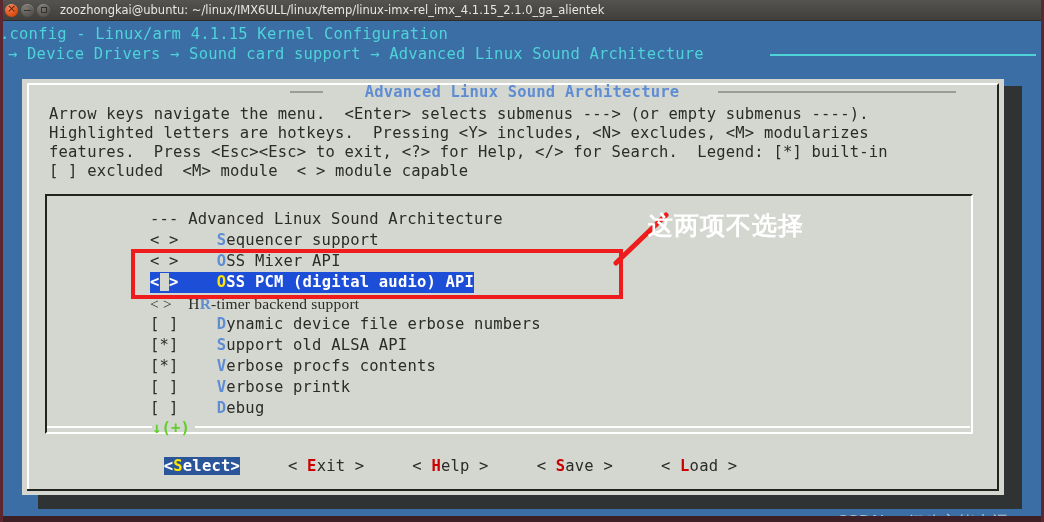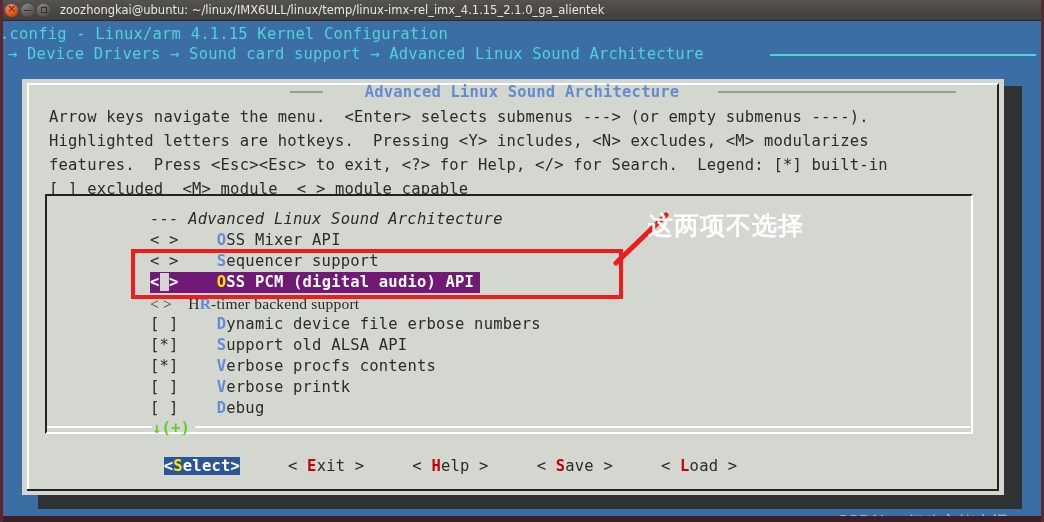--- a/index.html
+++ b/index.html
@@ -140,21 +140,21 @@
   }
   #title-rule-l { left: 290px; width: 33px; }
   #title-rule-r { left: 718px; width: 238px; }
 
   
   #help-text {
     position: absolute;
     left: 49px; top: 84px;
     color: #2b2b28;
     font-size: 15.5px;
-    line-height: 24px;
+    line-height: 19px;
     white-space: pre;
     letter-spacing: 0.2px;
   }
 
   
   #menubox {
     position: absolute;
     left: 45px; top: 173px;
     width: 928px; height: 240px;
     background: #d4d7cf;
@@ -174,27 +174,27 @@
   }
   .mrow {
     white-space: pre;
     color: #2b2b28;
     height: 21px;
     display: block;
   }
   .mrow .mark  { color: #2b2b28; }
   .mrow .hot   { color: #5f8dd3; font-weight: bold; }
   .mrow .lbl   { color: #2b2b28; }
-  .mrow.sep    { color: #2b2b28; font-style: italic; }
+  .mrow.sep    { color: #2b2b28; }
   .mrow.selected {
-    background: #701a75;
+    background: #1d4ed8;
     color: #ffffff;
     font-weight: bold;
     display: inline-block;
-    padding-right: 6px;
+    padding-right: 0;
   }
   .mrow.selected .mark,
   .mrow.selected .lbl { color: #ffffff; }
   .mrow.selected .hot { color: #ffe600; }
   .mrow.selected .cursor {
     background: #d4d7cf;
     color: #d4d7cf;
   }
 
   
@@ -335,24 +335,24 @@
 Highlighted letters are hotkeys.  Pressing &lt;Y&gt; includes, &lt;N&gt; excludes, &lt;M&gt; modularizes
 features.  Press &lt;Esc&gt;&lt;Esc&gt; to exit, &lt;?&gt; for Help, &lt;/&gt; for Search.  Legend: [*] built-in
 [ ] excluded  &lt;M&gt; module  &lt; &gt; module capable</div>
 
     <div id="menubox"></div>
     <div id="menulist">
         <div style="height: 21px;">
           <div class="mrow sep"><span>--- Advanced Linux Sound Architecture</span></div>
         </div>
         <div style="height: 21px;">
+          <div class="mrow"><span class="mark">&lt; &gt;</span><span>    </span><span class="hot">S</span><span class="lbl">equencer support</span></div>
+        </div>
+        <div style="height: 21px;">
           <div class="mrow"><span class="mark">&lt; &gt;</span><span>    </span><span class="hot">O</span><span class="lbl">SS Mixer API</span></div>
-        </div>
-        <div style="height: 21px;">
-          <div class="mrow"><span class="mark">&lt; &gt;</span><span>    </span><span class="hot">S</span><span class="lbl">equencer support</span></div>
         </div>
         <div style="height: 21px;"><div class="mrow selected"><span class="mark">&lt;</span><span class="cursor"> </span><span class="mark">&gt;    </span><span class="hot">O</span><span class="lbl">SS PCM (digital audio) API</span></div></div>
         <div style="height: 21px; font-family: Liberation Serif, serif;">
           <div class="mrow"><span class="mark">&lt; &gt;</span><span>    </span><span class="lbl">H</span><span class="hot">R</span><span class="lbl">-timer backend support</span></div>
         </div>
         <div style="height: 21px;">
           <div class="mrow"><span class="mark">[ ]</span><span>    </span><span class="hot">D</span><span class="lbl">ynamic device file erbose numbers</span></div>
         </div>
         <div style="height: 21px;">
           <div class="mrow"><span class="mark">[*]</span><span>    </span><span class="hot">S</span><span class="lbl">upport old ALSA API</span></div>

